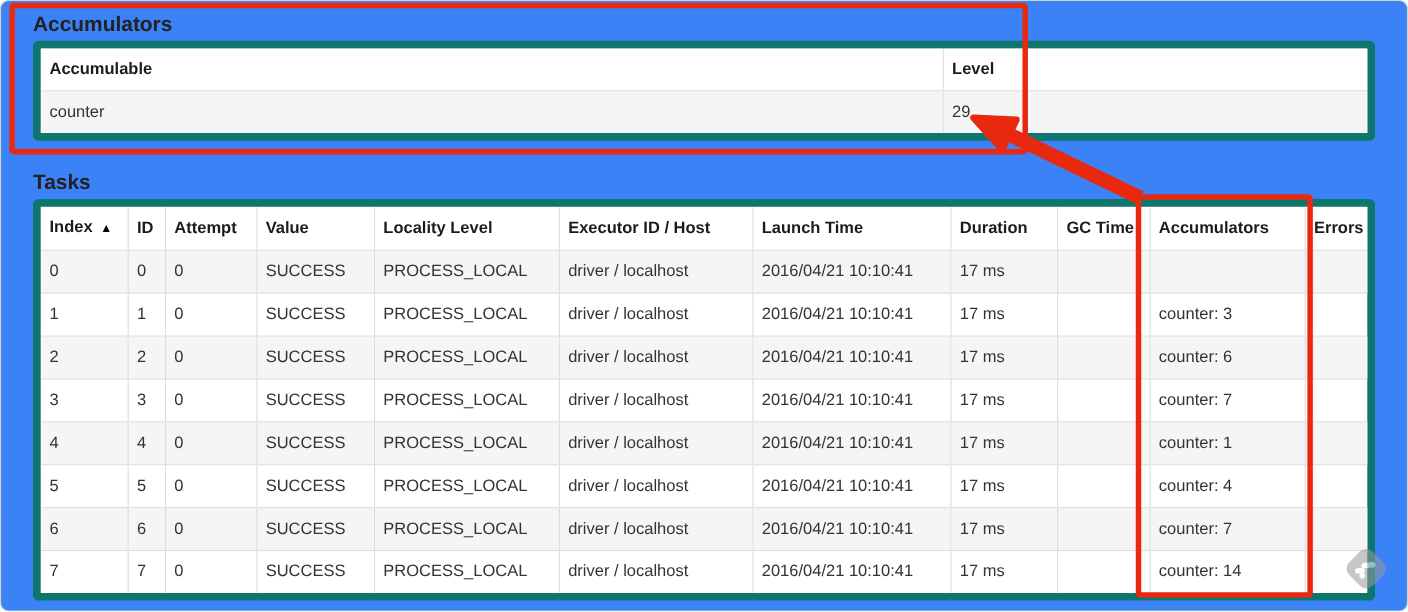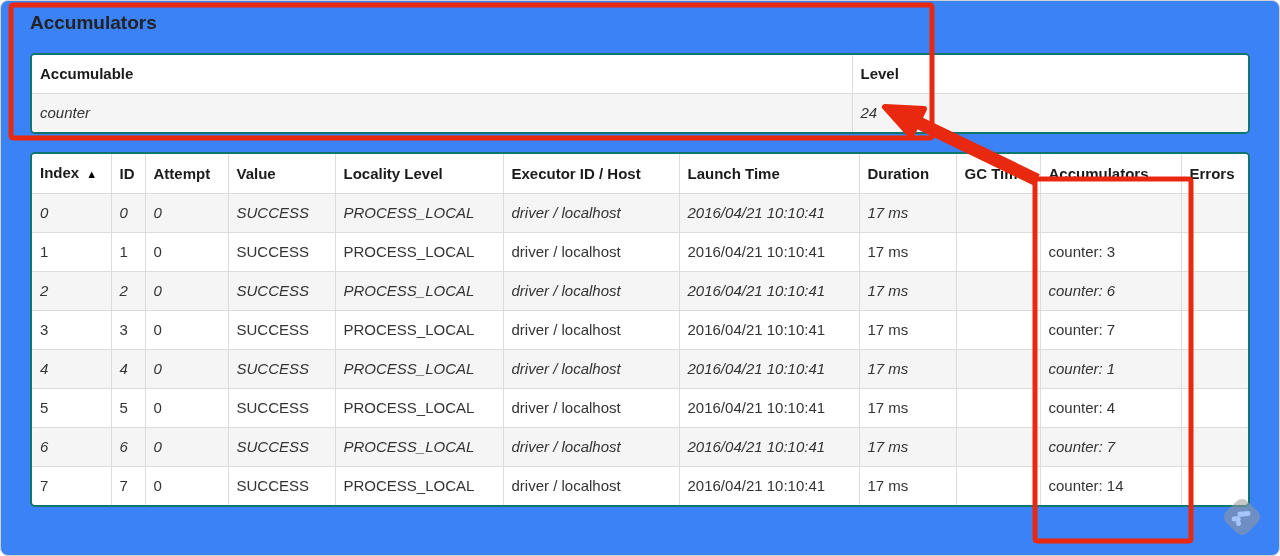--- a/index.html
+++ b/index.html
@@ -16,39 +16,39 @@
     border-radius: 8px;
     overflow: hidden;
   }
   .content { padding: 0 29px; }
   .section-title {
     margin: 0; padding-top: 10px;
     font-size: 19px; line-height: 24px; font-weight: bold; color: #222;
   }
   .section-title.tasks { padding-top: 27px; }
   .tbl-wrap {
-    margin-top: 18px;
-    border: 2px solid #0f766e;
+    margin-top: 2px;
+    border: 7px solid #0f766e;
     border-radius: 5px;
     overflow: hidden;
     background: #fff;
   }
   table {
     border-collapse: collapse; table-layout: fixed; width: 1222px;
   }
   th, td {
     padding: 8px 8px; font-size: 15px; line-height: 22px;
     text-align: left; vertical-align: middle;
     border-left: 1px solid #dcdcdc; border-top: 1px solid #dcdcdc;
     overflow: hidden; white-space: nowrap;
   }
   th { font-weight: bold; color: #1b1b1b; background: #fff; }
   th:first-child, td:first-child { border-left: none; }
   thead tr:first-child th { border-top: none; }
-  tbody tr.stripe td { background: #f5f5f5; font-style: italic; }
+  tbody tr.stripe td { background: #f5f5f5; }
   .sort-icon { font-size: 11px; color: #000; margin-left: 7px; }
   .overlay {
     position: absolute; left: 0; top: 0; width: 1280px; height: 556px;
     pointer-events: none; z-index: 10;
   }
   .watermark {
     position: absolute; left: 1217px; top: 492px; width: 48px; height: 48px;
     z-index: 5; pointer-events: none;
   }
 </style>
@@ -68,26 +68,27 @@
           </colgroup>
         <thead>
           <tr>
             <th>Accumulable</th>
             <th>Level</th>
           </tr>
         </thead>
         <tbody>
           <tr class="stripe">
             <td>counter</td>
-            <td>24</td>
+            <td>29</td>
           </tr>
         </tbody>
       </table>
     </div>
 
+    <h4 class="section-title tasks">Tasks</h4>
 
     <div class="tbl-wrap">
       <table>
         <colgroup>
           <col style="width:79px">
             <col style="width:34px">
             <col style="width:83px">
           <col style="width:107px">
             <col style="width:168px">
             <col style="width:176px">

